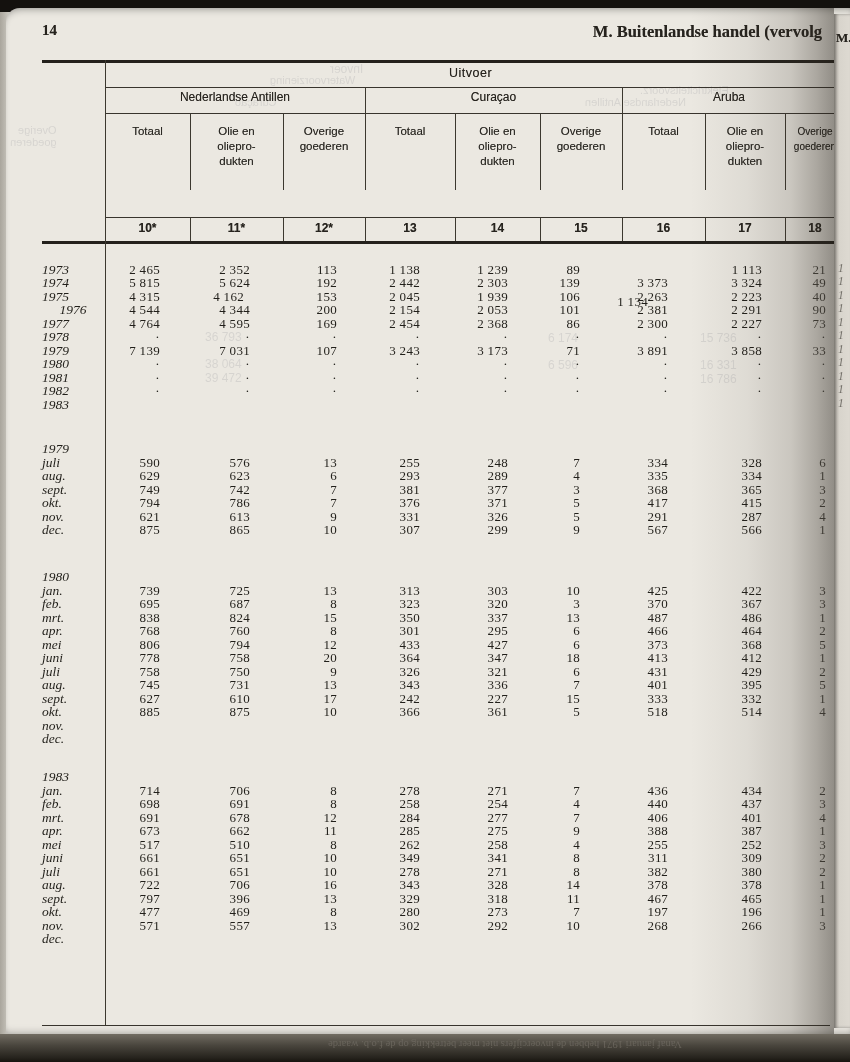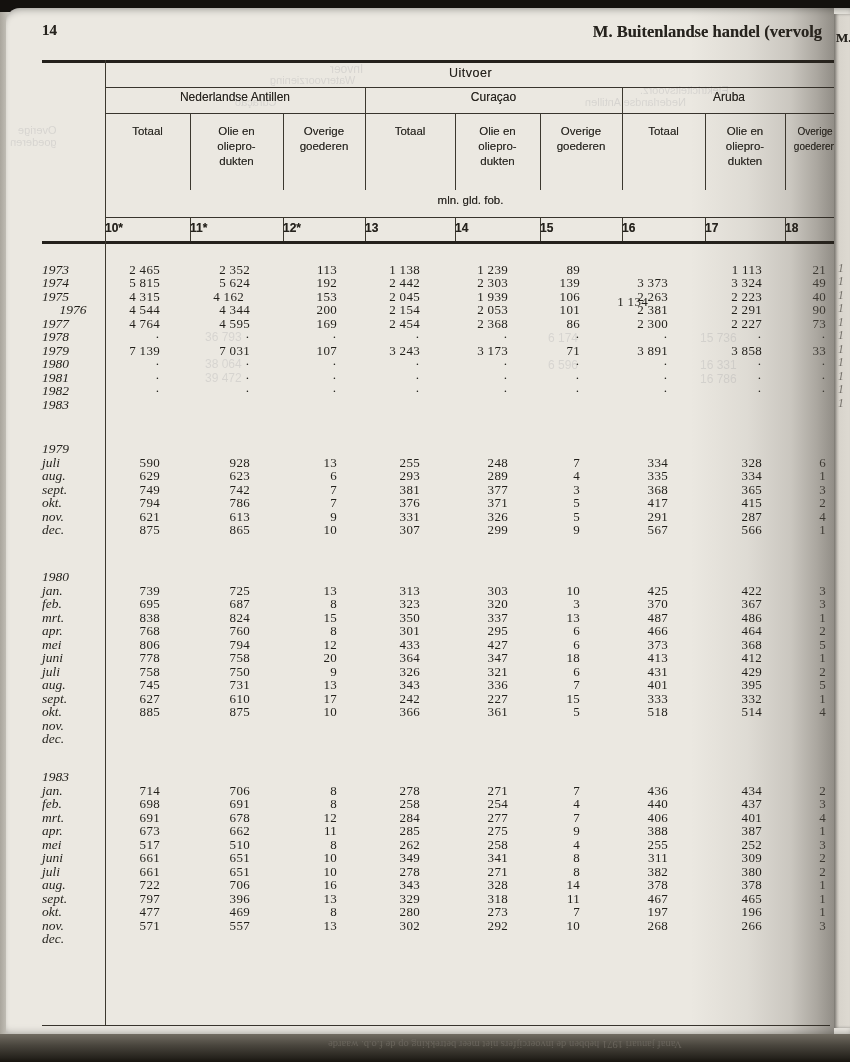--- a/index.html
+++ b/index.html
@@ -28,21 +28,21 @@
   .sans{font-family:"Liberation Sans",sans-serif;}
   .num-cell{position:absolute;text-align:right;font-size:13px;letter-spacing:.3px;color:#211f1a;white-space:nowrap;}
   .row-label{position:absolute;left:42px;width:62px;font-style:italic;font-size:13.5px;color:#211f1a;}
   .hline{position:absolute;background:#38342d;height:1px;}
   .hline.thick{height:3px;background:#24211c;}
   .vline{position:absolute;background:#3c382f;width:1px;}
   .ghost{position:absolute;color:rgba(95,98,110,.45);opacity:.32;filter:blur(.3px);white-space:pre-line;}
   .ghost.mir{transform:scaleX(-1);}
   .mark{position:absolute;font-style:italic;font-size:11.5px;color:rgba(45,42,36,.6);}
   .hdr-cell{position:absolute;text-align:center;font-size:11.5px;line-height:15px;color:#2a2823;white-space:pre-line;}
-  .colnum{position:absolute;font-weight:bold;font-size:12px;color:#26231e;}
+  .colnum{position:absolute;text-align:center;font-weight:bold;font-size:12px;color:#26231e;}
   .grp{position:absolute;text-align:center;font-size:12px;color:#26231e;}
 </style>
 </head>
 <body>
 
 <div class="scene">
 
   <div class="page-stack">
     <span class="edge" style="left:10px"></span>
     <span class="edge" style="left:20px"></span>
@@ -66,21 +66,20 @@
       <div class="ghost sans" style="left: 548px; top: 358px; font-size: 12px;">6 596</div>
       <div class="ghost sans" style="left: 700px; top: 331px; font-size: 12px;">15 736</div>
       <div class="ghost sans" style="left: 700px; top: 358px; font-size: 12px;">16 331</div>
       <div class="ghost sans" style="left: 700px; top: 372px; font-size: 12px;">16 786</div>
     </div>
 
   <div class="t" style="left:42px;top:22px;font-size:15px;font-weight:bold;">14</div>
   <div class="t" style="left:420px;top:22px;width:402px;text-align:right;font-size:16.5px;font-weight:bold;white-space:nowrap;overflow:hidden;">M.  Buitenlandse handel (vervolg</div>
 
   <div class="t sans" style="left:105px;top:66px;width:731px;text-align:center;font-size:12.5px;letter-spacing:.5px;">Uitvoer</div>
-  <div class="t sans" style="left:105px;top:194px;width:731px;text-align:center;font-size:11.5px;">mln. gld. fob.</div>
 
   <div id="grid">
       <div class="hline thick" style="left: 42px; top: 60px; width: 794px;"></div>
       <div class="hline" style="left: 105px; top: 87px; width: 731px;"></div>
       <div class="hline" style="left: 105px; top: 113px; width: 731px;"></div>
       <div class="hline" style="left: 105px; top: 217px; width: 731px;"></div>
       <div class="hline thick" style="left: 42px; top: 241px; width: 794px;"></div>
       <div class="hline" style="left: 42px; top: 1025px; width: 788px;"></div>
       <div class="vline" style="left: 105px; top: 60px; height: 965px;"></div>
       <div class="vline" style="left: 365px; top: 87px; height: 26px;"></div>
@@ -230,21 +229,21 @@
       <div class="num-cell" style="left: 332px; top: 383.05px; width: 88px; padding-right: 10px; opacity: 1;">·</div>
       <div class="num-cell" style="left: 420px; top: 383.05px; width: 88px; padding-right: 10px; opacity: 1;">·</div>
       <div class="num-cell" style="left: 492px; top: 383.05px; width: 88px; padding-right: 10px; opacity: 1;">·</div>
       <div class="num-cell" style="left: 580px; top: 383.05px; width: 88px; padding-right: 10px; opacity: 1;">·</div>
       <div class="num-cell" style="left: 674px; top: 383.05px; width: 88px; padding-right: 10px; opacity: 1;">·</div>
       <div class="num-cell" style="left: 738px; top: 383.05px; width: 88px; padding-right: 10px; opacity: 0.82;">·</div>
       <div class="row-label" style="top: 396.5px;">1983</div>
       <div class="row-label" style="top: 441px; font-weight: normal;">1979</div>
       <div class="row-label" style="top: 455px;">juli</div>
       <div class="num-cell" style="left: 72px; top: 455px; width: 88px; padding-right: 0px; opacity: 1;">590</div>
-      <div class="num-cell" style="left: 162px; top: 455px; width: 88px; padding-right: 0px; opacity: 1;">928</div>
+      <div class="num-cell" style="left: 162px; top: 455px; width: 88px; padding-right: 0px; opacity: 1;">576</div>
       <div class="num-cell" style="left: 249px; top: 455px; width: 88px; padding-right: 0px; opacity: 1;">13</div>
       <div class="num-cell" style="left: 332px; top: 455px; width: 88px; padding-right: 0px; opacity: 1;">255</div>
       <div class="num-cell" style="left: 420px; top: 455px; width: 88px; padding-right: 0px; opacity: 1;">248</div>
       <div class="num-cell" style="left: 492px; top: 455px; width: 88px; padding-right: 0px; opacity: 1;">7</div>
       <div class="num-cell" style="left: 580px; top: 455px; width: 88px; padding-right: 0px; opacity: 1;">334</div>
       <div class="num-cell" style="left: 674px; top: 455px; width: 88px; padding-right: 0px; opacity: 1;">328</div>
       <div class="num-cell" style="left: 738px; top: 455px; width: 88px; padding-right: 0px; opacity: 0.82;">6</div>
       <div class="row-label" style="top: 468.45px;">aug.</div>
       <div class="num-cell" style="left: 72px; top: 468.45px; width: 88px; padding-right: 0px; opacity: 1;">629</div>
       <div class="num-cell" style="left: 162px; top: 468.45px; width: 88px; padding-right: 0px; opacity: 1;">623</div>

